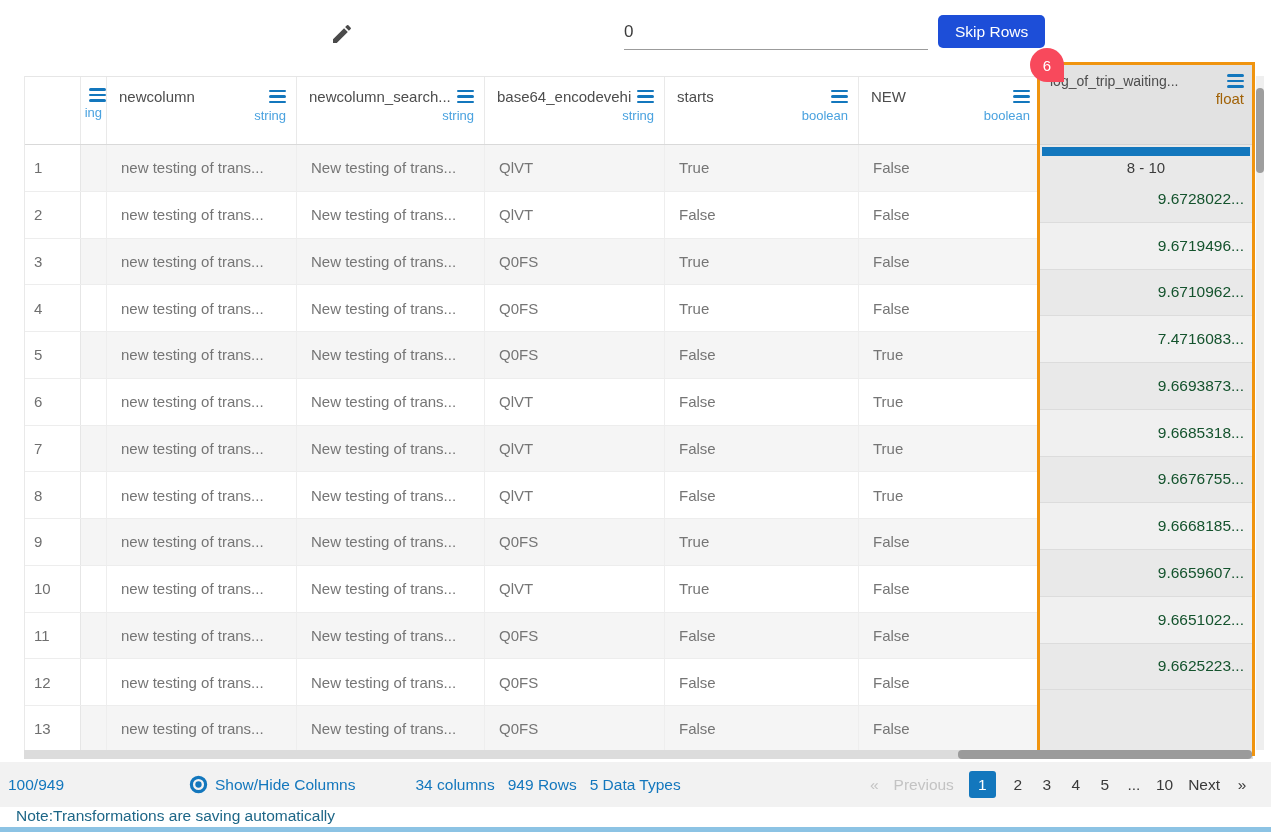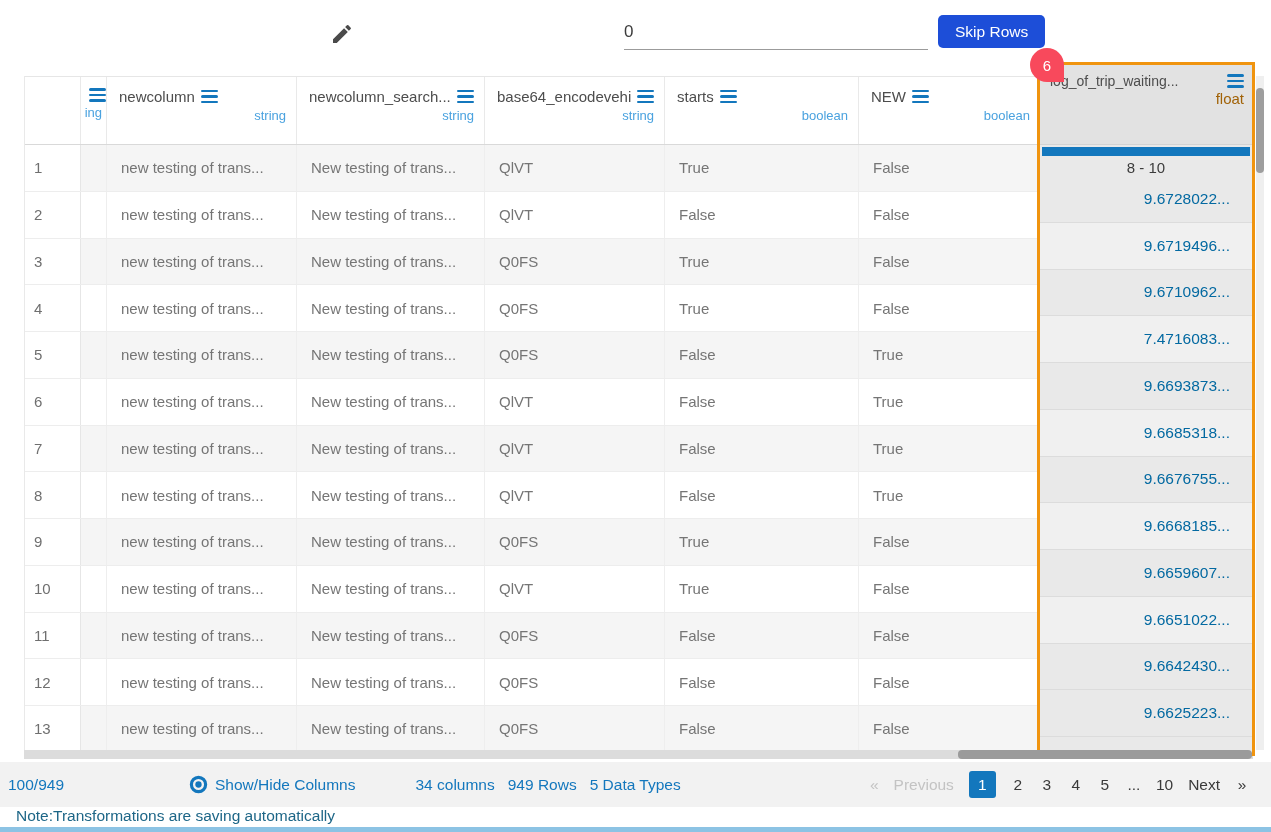--- a/index.html
+++ b/index.html
@@ -12,21 +12,21 @@
   .u-input { position:absolute; top:14px; height:36px; border-bottom:1px solid #9b9b9b; font-size:17px; color:#3c3c3c; display:flex; align-items:center; }
   .name-input { left:6px; width:316px; }
   .skip-input { left:624px; width:304px; }
   .pencil { position:absolute; left:330px; top:22px; width:24px; height:24px; cursor:pointer; }
   .btn-primary { position:absolute; left:938px; top:15px; height:33px; padding:0 17px; background:#1d4ed8; color:#fff; border:none; border-radius:5px; font-size:15.5px; font-family:"Liberation Sans",sans-serif; cursor:pointer; }
 
   
   .table-wrap { position:absolute; left:24px; top:76px; width:1228px; border-left:1px solid #e9e9e9; }
   .thead { display:flex; height:69px; border-top:1px solid #e6e6e6; border-bottom:1px solid #d9d9d9; background:#fff; }
   .th { position:relative; flex:none; padding:11px 10px 0 12px; border-right:1px solid #e9e9e9; overflow:hidden; }
-  .th-top { display:flex; align-items:center; justify-content:flex-start; }
+  .th-top { display:flex; align-items:center; justify-content:space-between; }
   .col-name { font-size:15px; color:#4d4d4d; white-space:nowrap; overflow:hidden; }
   .col-type { text-align:right; font-size:13px; color:#4aa2df; margin-top:3px; white-space:nowrap; }
   .hamb { display:inline-flex; flex-direction:column; gap:3px; width:17px; flex:none; cursor:pointer; margin-left:6px; }
   .hamb i { display:block; height:2.5px; background:#1377bd; border-radius:2px; }
 
   .tbody { background:#fff; }
   .tr { display:flex; height:46.75px; border-bottom:1px solid #ededed; background:#fff; }
   .td { flex:none; display:flex; align-items:center; padding-left:14px; font-size:15px; color:#757575; border-right:1px solid #eeeeee; white-space:nowrap; overflow:hidden; }
   .tr.odd .td { background:#f5f5f5; }
   .td.num { background:#fff !important; padding-left:9px; color:#6f6f6f; border-right:1px solid #e6e6e6; }
@@ -42,21 +42,21 @@
   .th.col0 { padding:11px 4px 0 2px; }
 
   
   .hl-col { position:absolute; left:1037px; top:62px; width:218px; height:694px; border:3px solid #f0940f; background:#e9e9e9; z-index:5; }
   .hl-head { height:80px; background:#e2e2e2; padding:8px 8px 0 10px; border-bottom:1px solid #d3d3d3; }
   .hl-top { display:flex; align-items:center; justify-content:space-between; }
   .hl-name { font-size:14px; color:#4d4d4d; white-space:nowrap; overflow:hidden; }
   .hl-type { text-align:right; font-size:15px; color:#a16207; margin-top:1px; }
   .hl-bar { height:9px; background:#1377bd; margin:2px 2px 3px 2px; }
   .hl-range { text-align:center; font-size:15px; color:#3c3c3c; }
-  .hl-cell { height:46.75px; display:flex; align-items:center; justify-content:flex-end; padding-right:22px; font-size:15.5px; color:#0369a1; background:#e9e9e9; border-bottom:1px solid #dcdcdc; }
+  .hl-cell { height:46.75px; display:flex; align-items:center; justify-content:flex-end; padding-right:8px; font-size:15.5px; color:#14532d; background:#e9e9e9; border-bottom:1px solid #dcdcdc; }
   .hl-cell.even { background:#f0f0f0; }
 
   
   .badge { position:absolute; left:1030px; top:48px; width:34px; height:34px; background:#f8495c; border-radius:50% 50% 0 50%; z-index:6; display:flex; align-items:center; justify-content:center; color:#fff; font-size:15px; }
 
   
   .vscroll-track { position:absolute; left:1256px; top:76px; width:8px; height:674px; background:#efefef; z-index:4; }
   .vscroll-thumb { position:absolute; left:1256px; top:88px; width:8px; height:85px; background:#9e9e9e; border-radius:4px; z-index:5; cursor:pointer; }
   .hscroll-track { position:absolute; left:24px; top:750px; width:1229px; height:9px; background:#dcdcdc; z-index:4; }
   .hscroll-thumb { position:absolute; left:958px; top:750px; width:294px; height:9px; background:#9b9b9b; border-radius:4px; z-index:5; cursor:pointer; }
@@ -322,21 +322,20 @@
         <div class="hl-cell">9.6728022...</div>
         <div class="hl-cell even">9.6719496...</div>
         <div class="hl-cell">9.6710962...</div>
         <div class="hl-cell even">7.4716083...</div>
         <div class="hl-cell">9.6693873...</div>
         <div class="hl-cell even">9.6685318...</div>
         <div class="hl-cell">9.6676755...</div>
         <div class="hl-cell even">9.6668185...</div>
         <div class="hl-cell">9.6659607...</div>
         <div class="hl-cell even">9.6651022...</div>
-        <div class="hl-cell">9.6642430...</div>
         <div class="hl-cell">9.6625223...</div>
       </div>
   </div>
 
   <div class="badge">6</div>
 
   <div class="vscroll-track"></div>
   <div class="vscroll-thumb"></div>
   <div class="hscroll-track"></div>
   <div class="hscroll-thumb"></div>

